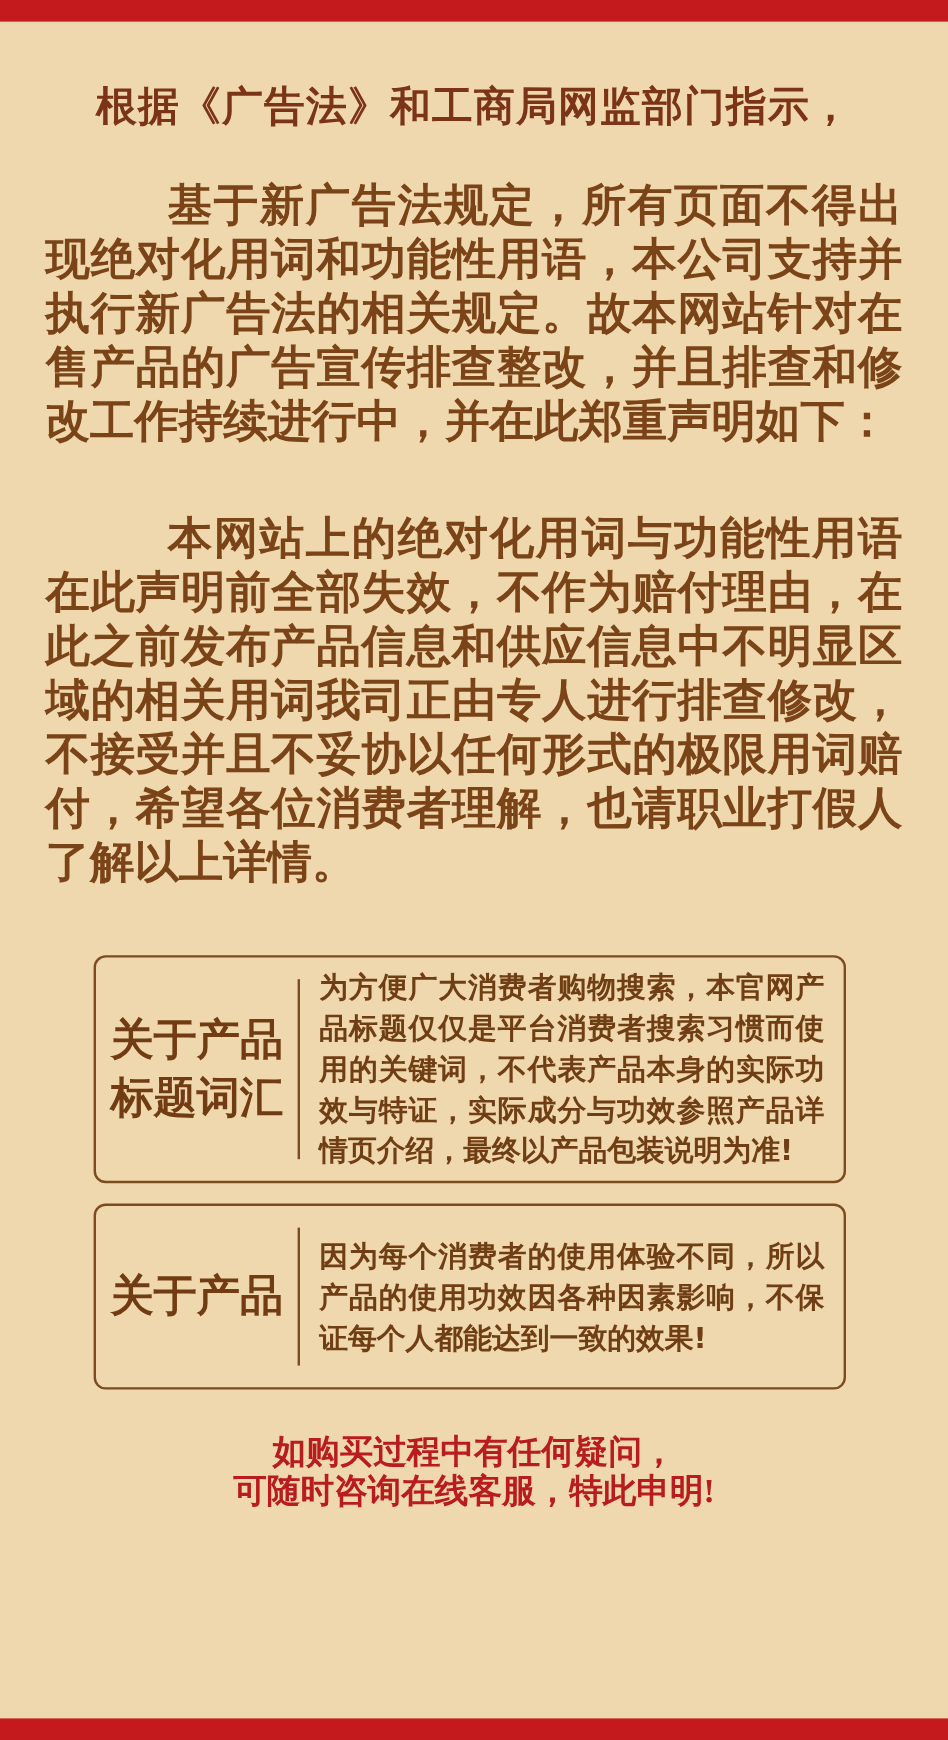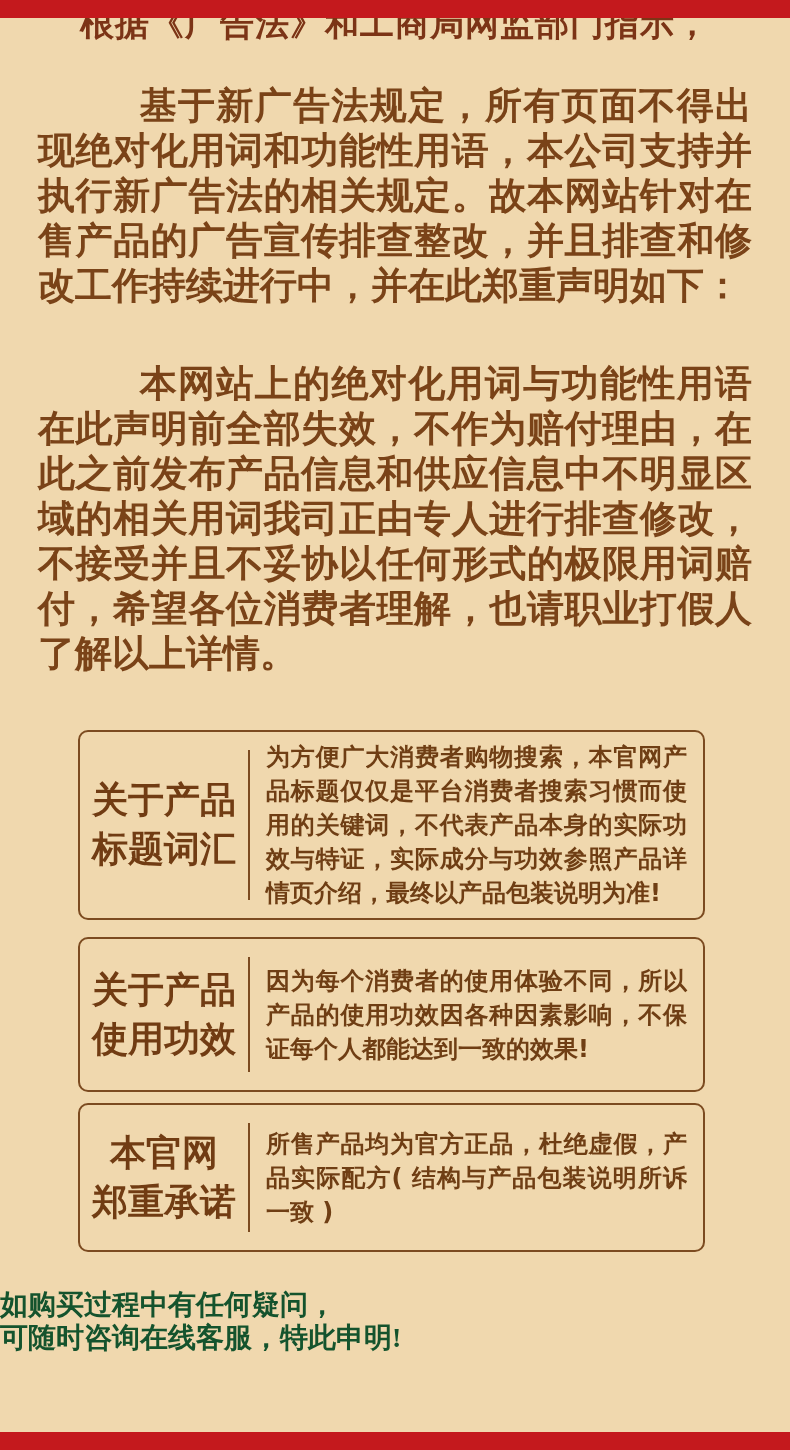--- a/index.html
+++ b/index.html
@@ -16,20 +16,21 @@
     position: absolute;
     left: 0; right: 0;
     height: 18px;
     background: #c4191d;
   }
   .red-bar.top { top: 0; }
   .red-bar.bottom { bottom: 0; }
 
   .heading {
     margin: 0;
+    padding-top: 66px;
     text-align: center;
     font-size: 34px;
     line-height: 47px;
     font-weight: bold;
     color: #7c3416;
     letter-spacing: 1px;
   }
 
   .para {
     margin: 0 38px;
@@ -83,24 +84,25 @@
     font-size: 24px;
     line-height: 34px;
     font-weight: bold;
     color: #6f3e14;
     text-align: justify;
     border-radius: 16px;
   }
 
   .footer {
     margin-top: 36px;
+    text-align: center;
     font-size: 28px;
     line-height: 33px;
     font-weight: bold;
-    color: #14532d;
+    color: #b91c1c;
   }
 </style>
 </head>
 <body>
 
 <div class="page">
 
   <div class="red-bar top"></div>
 
   <h1 class="heading">
@@ -118,34 +120,25 @@
         <span>关于产品</span>
         <span>标题词汇</span>
       </div>
       <div class="box-divider"></div>
       <div class="box-content">为方便广大消费者购物搜索，本官网产品标题仅仅是平台消费者搜索习惯而使用的关键词，不代表产品本身的实际功效与特证，实际成分与功效参照产品详情页介绍，最终以产品包装说明为准!</div>
     </div>
 
     <div class="notice-box b2">
       <div class="box-label">
         <span>关于产品</span>
-        <span>使用功效</span>
       </div>
       <div class="box-divider"></div>
       <div class="box-content">因为每个消费者的使用体验不同，所以产品的使用功效因各种因素影响，不保证每个人都能达到一致的效果!</div>
     </div>
 
-    <div class="notice-box b3">
-      <div class="box-label">
-        <span>本官网</span>
-        <span>郑重承诺</span>
-      </div>
-      <div class="box-divider"></div>
-      <div class="box-content">所售产品均为官方正品，杜绝虚假，产品实际配方( 结构与产品包装说明所诉一致 )</div>
-    </div>
 
   </div>
 
   <div class="footer">
     <div>如购买过程中有任何疑问，</div>
     <div>可随时咨询在线客服，特此申明!</div>
   </div>
 
   <div class="red-bar bottom"></div>
 

